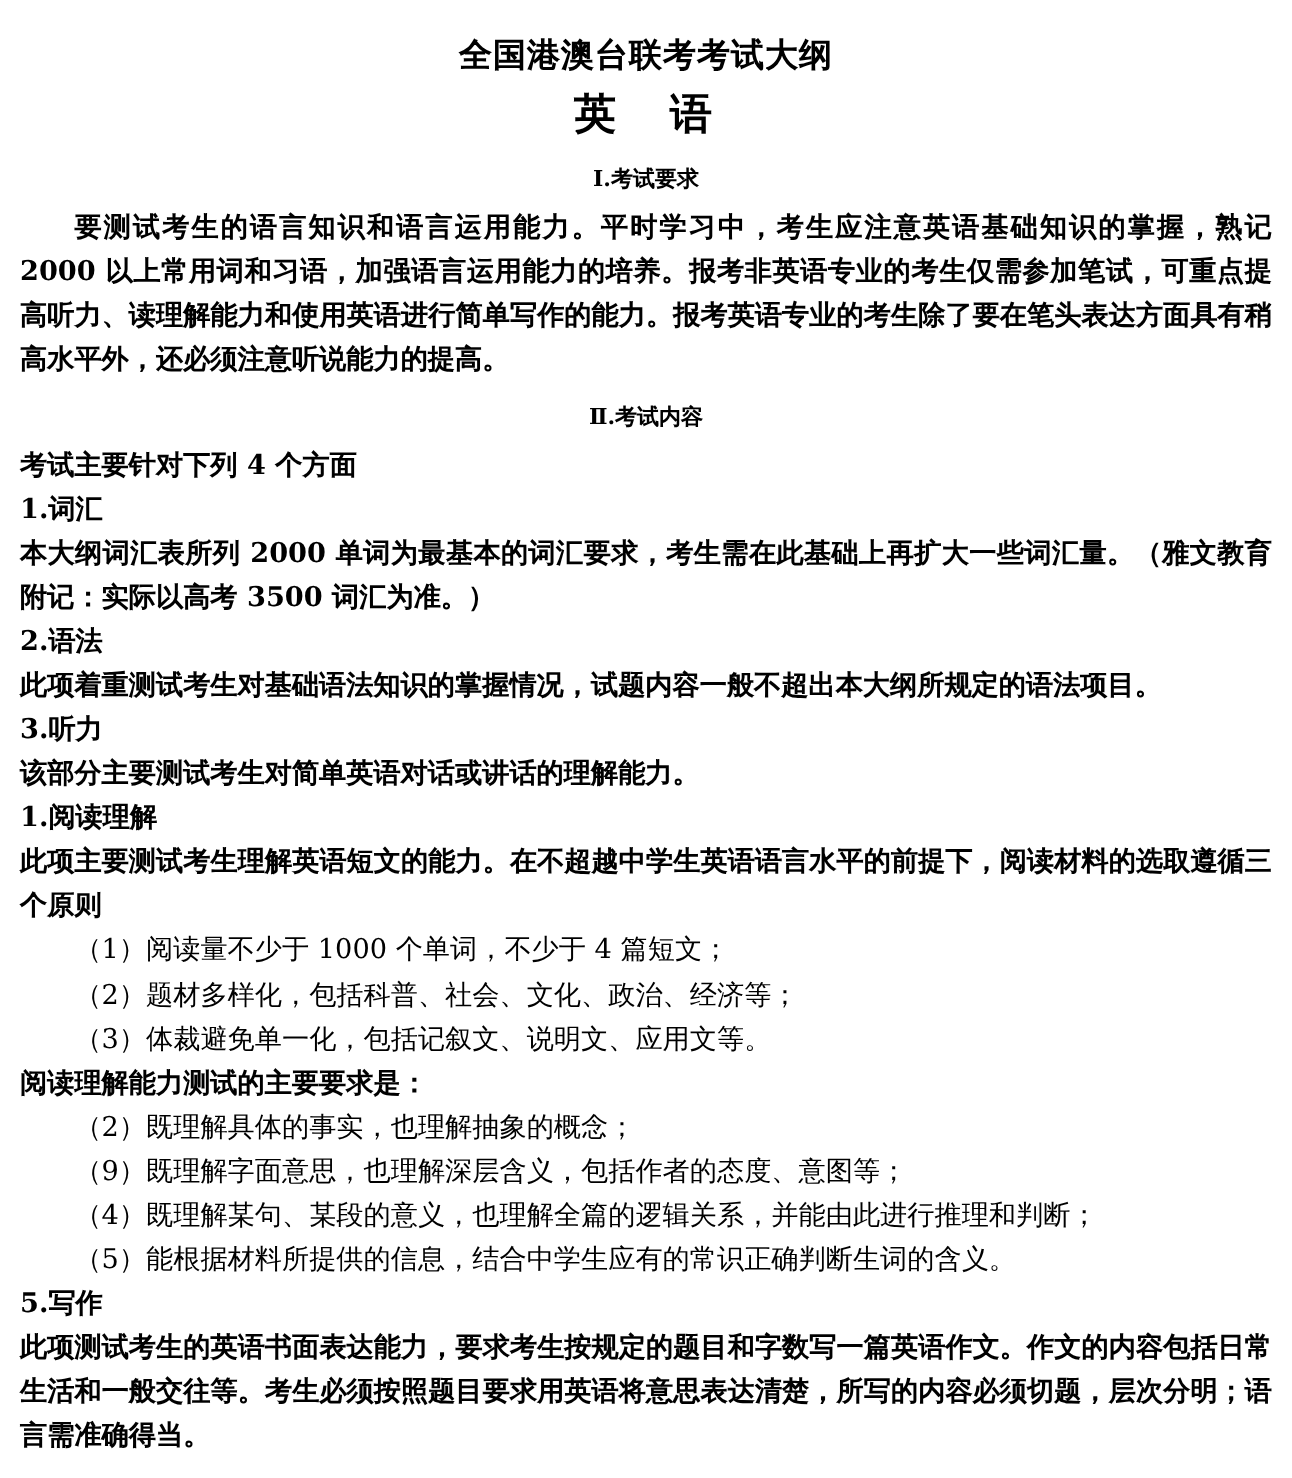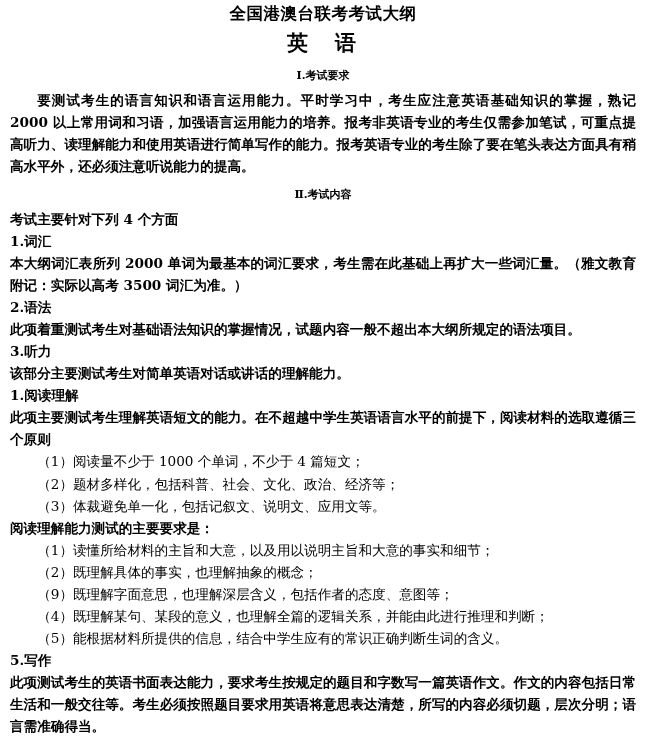--- a/index.html
+++ b/index.html
@@ -11,21 +11,21 @@
     width: 646px;
     height: 739px;
     font-family: "DejaVu Serif", "Liberation Serif", serif;
     color: #000000;
     overflow: hidden;
   }
   .page {
     width: 646px;
     height: 739px;
     box-sizing: border-box;
-    padding: 2px 10px 0 10px;
+    padding: 16px 10px 0 10px;
   }
   .title-main {
     text-align: center;
     font-weight: bold;
     font-size: 16.5px;
     line-height: 1.5;
     letter-spacing: 0.5px;
   }
   .title-sub {
     text-align: center;
@@ -83,21 +83,20 @@
 
   <p class="flat">3.听力</p>
   <p class="flat">该部分主要测试考生对简单英语对话或讲话的理解能力。</p>
 
   <p class="flat">1.阅读理解</p>
   <p class="flat">此项主要测试考生理解英语短文的能力。在不超越中学生英语语言水平的前提下，阅读材料的选取遵循三个原则</p>
   <div class="list-line">（1）阅读量不少于 1000 个单词，不少于 4 篇短文；</div>
   <div class="list-line">（2）题材多样化，包括科普、社会、文化、政治、经济等；</div>
   <div class="list-line">（3）体裁避免单一化，包括记叙文、说明文、应用文等。</div>
   <p class="flat">阅读理解能力测试的主要要求是：</p>
-  <div class="list-line">（1）读懂所给材料的主旨和大意，以及用以说明主旨和大意的事实和细节；</div>
   <div class="list-line">（2）既理解具体的事实，也理解抽象的概念；</div>
   <div class="list-line">（9）既理解字面意思，也理解深层含义，包括作者的态度、意图等；</div>
   <div class="list-line">（4）既理解某句、某段的意义，也理解全篇的逻辑关系，并能由此进行推理和判断；</div>
   <div class="list-line">（5）能根据材料所提供的信息，结合中学生应有的常识正确判断生词的含义。</div>
 
   <p class="flat">5.写作</p>
   <p class="flat">此项测试考生的英语书面表达能力，要求考生按规定的题目和字数写一篇英语作文。作文的内容包括日常生活和一般交往等。考生必须按照题目要求用英语将意思表达清楚，所写的内容必须切题，层次分明；语言需准确得当。</p>
 
 </div>
 

